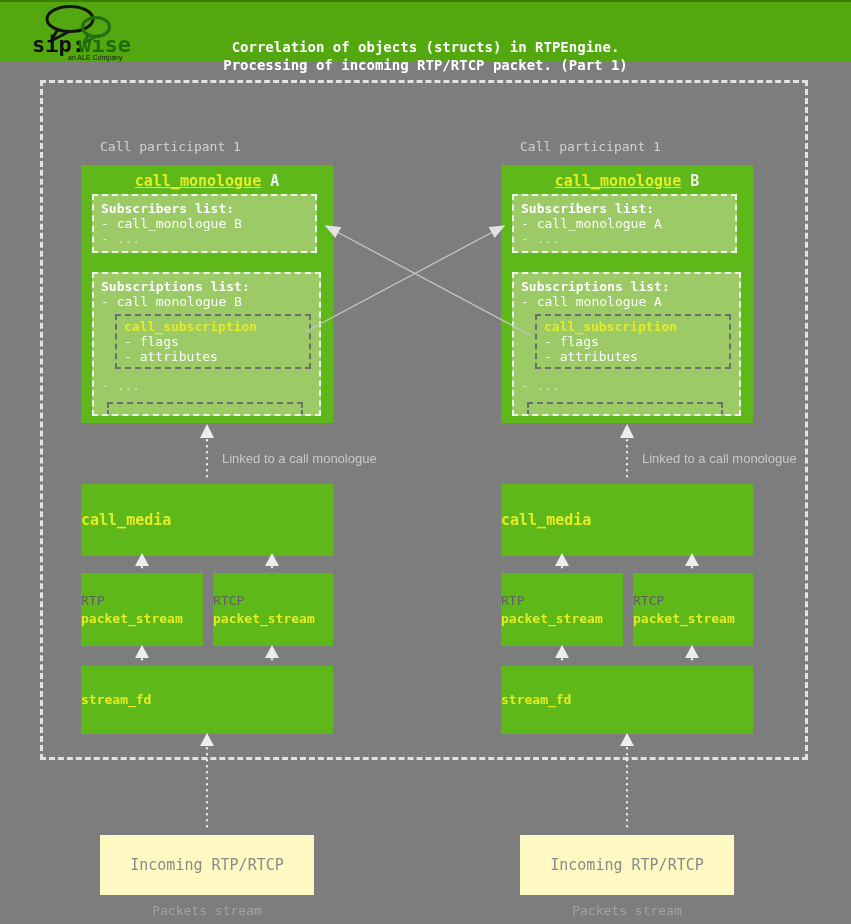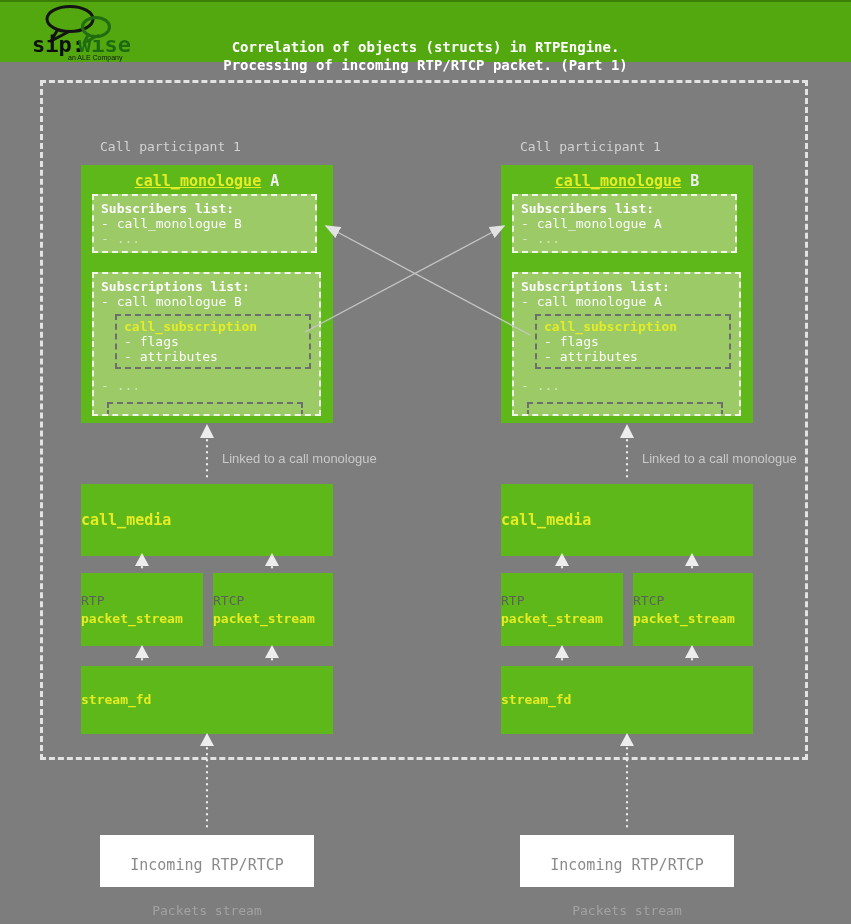--- a/index.html
+++ b/index.html
@@ -46,22 +46,22 @@
   .packet-stream.ps1{left:81px;}
   .packet-stream.ps2{left:213px;width:120px;}
   .ps-proto{display:block;color:#5f5f5f;font-weight:normal;font-size:13px;
           padding-top:20px;}
   .ps-name{display:block;padding-top:3px;}
   .stream-fd{left:81px;top:663px;width:252px;height:68px;font-size:13px;line-height:68px;}
   .linked-label{position:absolute;left:222px;top:448px;width:190px;
           font-family:"Liberation Sans","DejaVu Sans",sans-serif;
           font-size:13px;color:#c9c9c9;}
   
-  .incoming{position:absolute;left:100px;top:832px;width:214px;height:52px;
-          background:#ffffff;color:#8a8a8a;font-size:15px;line-height:60px;
+  .incoming{position:absolute;left:100px;top:832px;width:214px;height:60px;
+          background:#fef9c3;color:#8a8a8a;font-size:15px;line-height:60px;
           text-align:center;}
   .packets-label{position:absolute;left:81px;top:900px;width:252px;text-align:center;
           font-size:13px;color:#a2a2a2;}
   
   .arrows{position:absolute;left:0;top:0;width:851px;height:924px;pointer-events:none;}
 </style>
 </head>
 <body>
 
 <div class="page">

